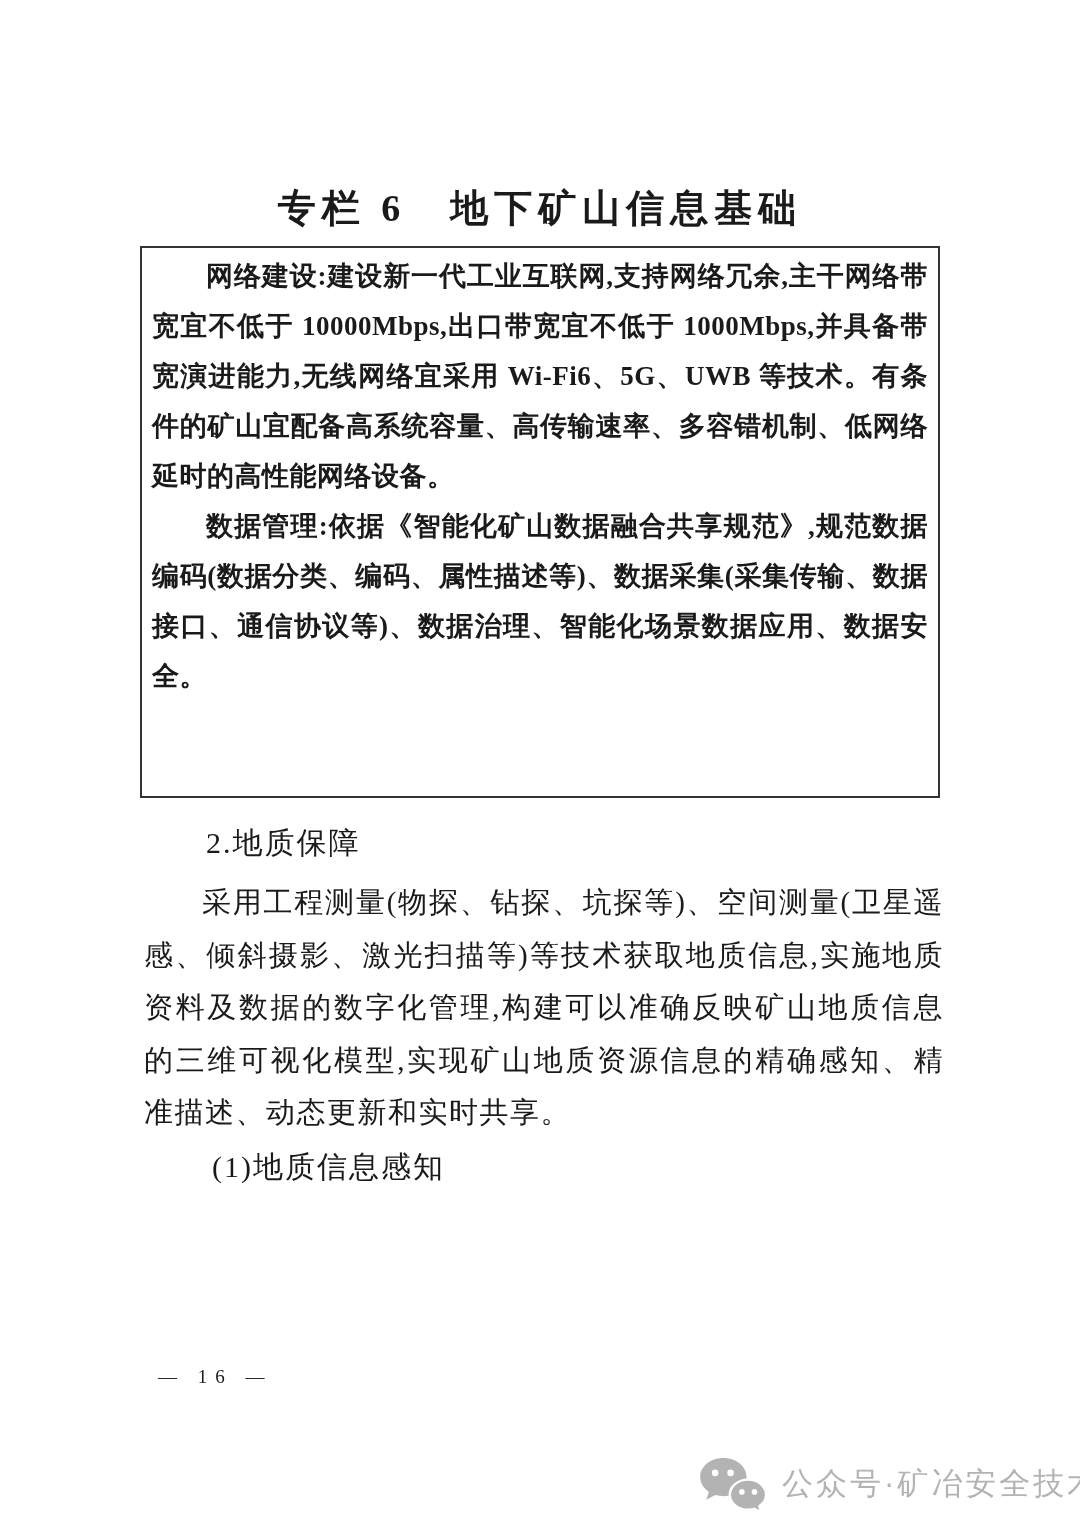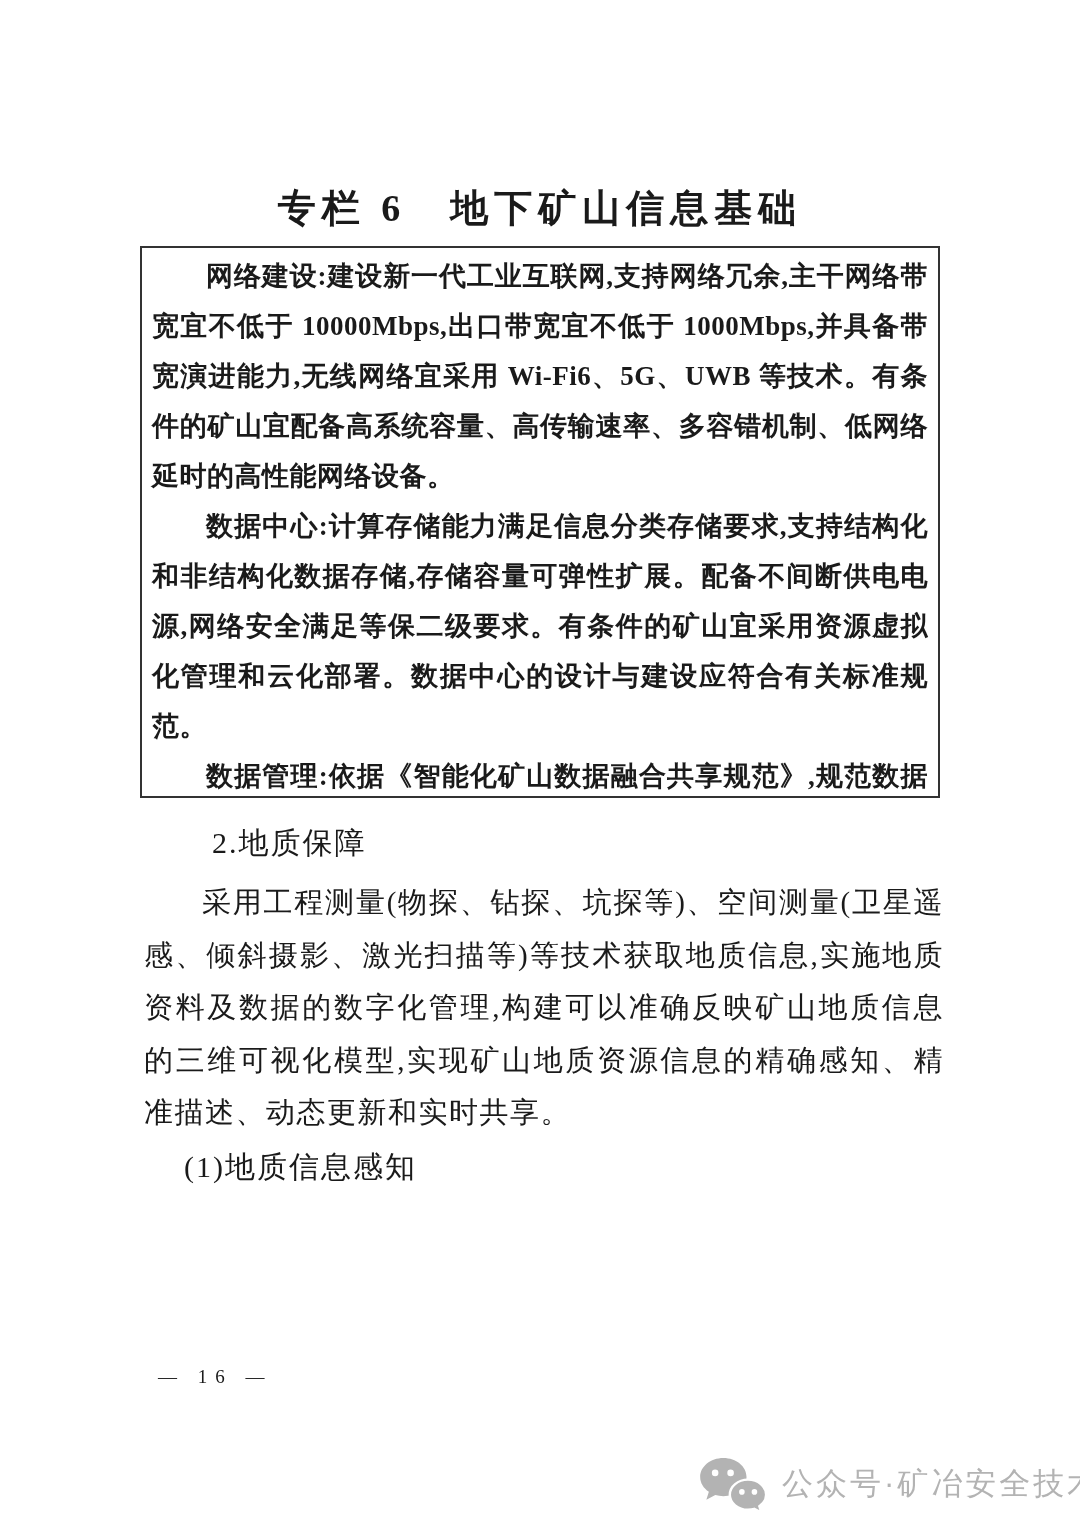--- a/index.html
+++ b/index.html
@@ -35,21 +35,21 @@
     font-size:27px;
     font-weight:bold;
     line-height:50px;
     text-indent:2em;
     text-align:justify;
     text-justify:inter-ideograph;
     letter-spacing:0.5px;
   }
   .sec-heading{
     position:absolute;
-    left:152px;top:822px;
+    left:146px;top:822px;
     width:800px;
     font-size:30px;
     line-height:42px;
     text-indent:2em;
     letter-spacing:2px;
   }
   .body-par{
     position:absolute;
     left:140px;
     width:800px;
@@ -57,21 +57,21 @@
     line-height:52.5px;
     text-indent:2em;
     text-align:justify;
     text-justify:inter-ideograph;
     letter-spacing:1.5px;
     margin:4px;
   }
   .par-geology{top:872px;}
   .sub-heading{
     position:absolute;
-    left:124px;top:1146px;
+    left:152px;top:1146px;
     width:800px;
     font-size:30px;
     line-height:42px;
     text-indent:2em;
     letter-spacing:2px;
   }
   .par-sensing{top:1192px;}
   .page-number{
     position:absolute;
     left:158px;top:1366px;
@@ -97,21 +97,20 @@
 </style>
 </head>
 <body>
 
 <div class="page">
 
   <div class="doc-title">专栏 6　地下矿山信息基础</div>
 
   <div class="info-box">
     <p>网络建设:建设新一代工业互联网,支持网络冗余,主干网络带宽宜不低于 10000Mbps,出口带宽宜不低于 1000Mbps,并具备带宽演进能力,无线网络宜采用 Wi-Fi6、5G、UWB 等技术。有条件的矿山宜配备高系统容量、高传输速率、多容错机制、低网络延时的高性能网络设备。</p>
-    <p>数据中心:计算存储能力满足信息分类存储要求,支持结构化和非结构化数据存储,存储容量可弹性扩展。配备不间断供电电源,网络安全满足等保二级要求。有条件的矿山宜采用资源虚拟化管理和云化部署。数据中心的设计与建设应符合有关标准规范。</p>
     <p>数据管理:依据《智能化矿山数据融合共享规范》,规范数据编码(数据分类、编码、属性描述等)、数据采集(采集传输、数据接口、通信协议等)、数据治理、智能化场景数据应用、数据安全。</p>
   </div>
 
   <div class="sec-heading">2.地质保障</div>
 
   <p class="body-par par-geology">采用工程测量(物探、钻探、坑探等)、空间测量(卫星遥感、倾斜摄影、激光扫描等)等技术获取地质信息,实施地质资料及数据的数字化管理,构建可以准确反映矿山地质信息的三维可视化模型,实现矿山地质资源信息的精确感知、精准描述、动态更新和实时共享。</p>
 
   <div class="sub-heading">(1)地质信息感知</div>
 
 

